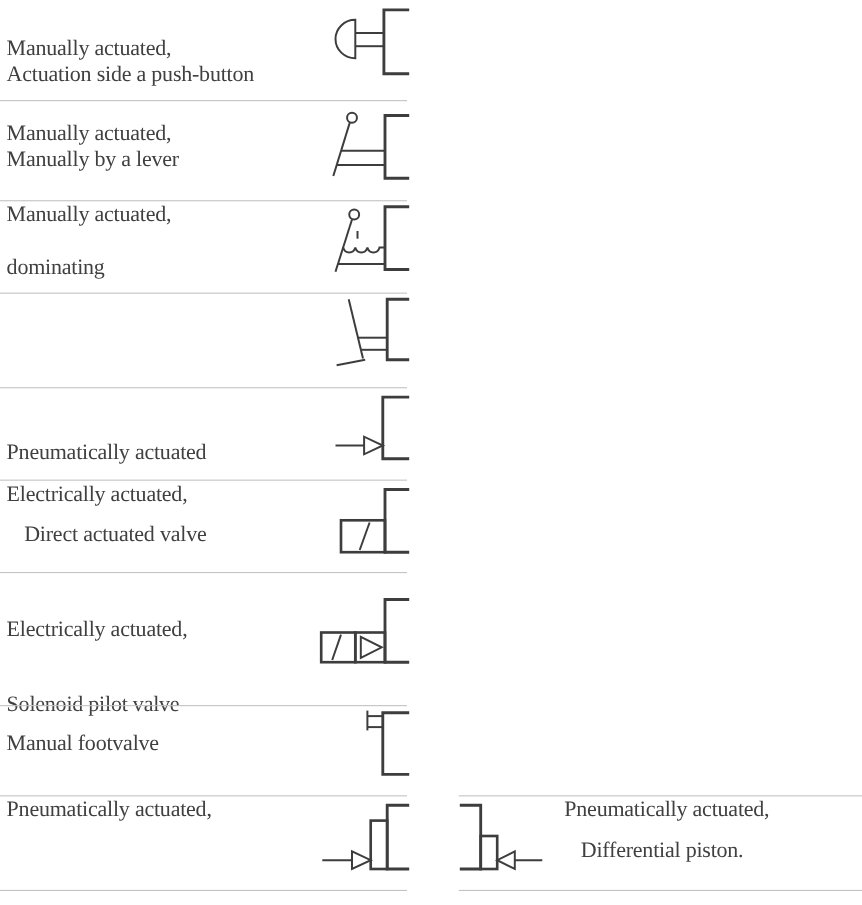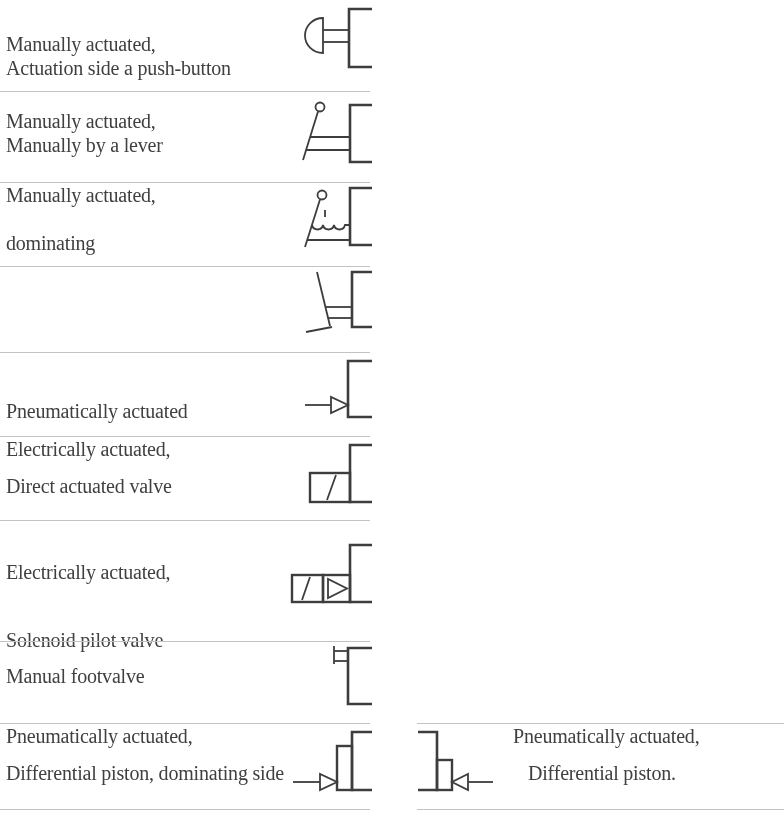--- a/index.html
+++ b/index.html
@@ -80,21 +80,21 @@
 
   <div class="txt" style="left:6px;top:381px;margin-top:22px;">Pneumatically actuated</div>
   <svg class="sym" style="left:300px;top:355px;" width="75" height="68" viewBox="0 0 75 68">
     <polyline class="bracket" points="72,6 48,6 48,62 72,62"></polyline>
     <line class="thin" x1="5" y1="50" x2="31" y2="50"></line>
     <polygon class="thin" points="31,42 31,58 48,50"></polygon>
   </svg>
   <div class="sep" style="left:0;top:436px;width:370px;"></div>
 
   <div class="txt" style="left:6px;top:441px;">Electrically actuated,</div>
-  <div class="txt" style="left:6px;top:478px;">Direct actuated valve</div>
+  <div class="txt" style="left:22px;top:478px;">Direct actuated valve</div>
   <svg class="sym" style="left:305px;top:440px;" width="70" height="65" viewBox="0 0 70 65">
     <polyline class="bracket" points="67,5 45,5 45,62 67,62"></polyline>
     <rect class="boxline" x="5" y="33" width="40" height="29"></rect>
     <line class="thin" x1="22" y1="60" x2="31" y2="35"></line>
   </svg>
   <div class="sep" style="left:0;top:520px;width:370px;"></div>
 
   <div class="txt" style="left:6px;top:564px;">Electrically actuated,</div>
   <div class="txt" style="left:6px;top:632px;">Solenoid pilot valve</div>
   <svg class="sym" style="left:288px;top:540px;" width="87" height="66" viewBox="0 0 87 66">
@@ -110,21 +110,20 @@
   <svg class="sym" style="left:300px;top:640px;" width="75" height="66" viewBox="0 0 75 66">
     <polyline class="bracket" points="72,8 48,8 48,64 72,64"></polyline>
     <line class="thin" x1="34" y1="6" x2="34" y2="24"></line>
     <line class="thin" x1="34" y1="11" x2="48" y2="11"></line>
     <line class="thin" x1="34" y1="21" x2="48" y2="21"></line>
   </svg>
   <div class="sep" style="left:0;top:723px;width:370px;"></div>
   <div class="sep" style="left:417px;top:723px;width:367px;"></div>
 
   <div class="txt" style="left:6px;top:728px;">Pneumatically actuated,</div>
-  <div class="txt" style="left:6px;top:765px;">Differential piston, dominating side</div>
   <svg class="sym" style="left:290px;top:725px;" width="85" height="68" viewBox="0 0 85 68">
     <polyline class="bracket" points="82,7 62,7 62,65 82,65"></polyline>
     <rect class="boxline" x="47" y="21" width="15" height="44"></rect>
     <line class="thin" x1="3" y1="57" x2="30" y2="57"></line>
     <polygon class="thin" points="30,49 30,65 47,57"></polygon>
   </svg>
 
   <div class="txt" style="left:513px;top:728px;">Pneumatically actuated,</div>
   <div class="txt" style="left:513px;top:765px;margin-left:15px;">Differential piston.</div>
   <svg class="sym" style="left:415px;top:725px;" width="85" height="68" viewBox="0 0 85 68">

